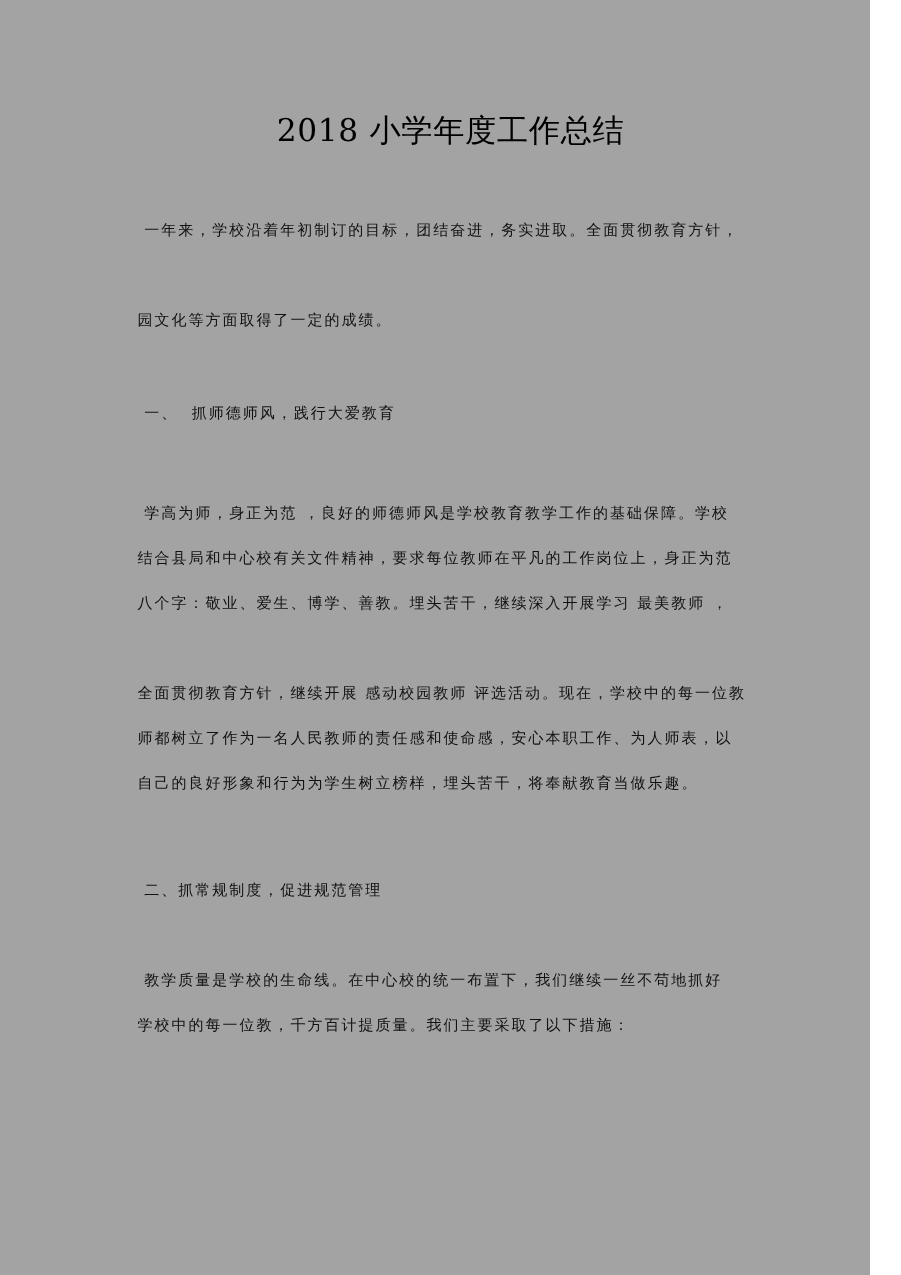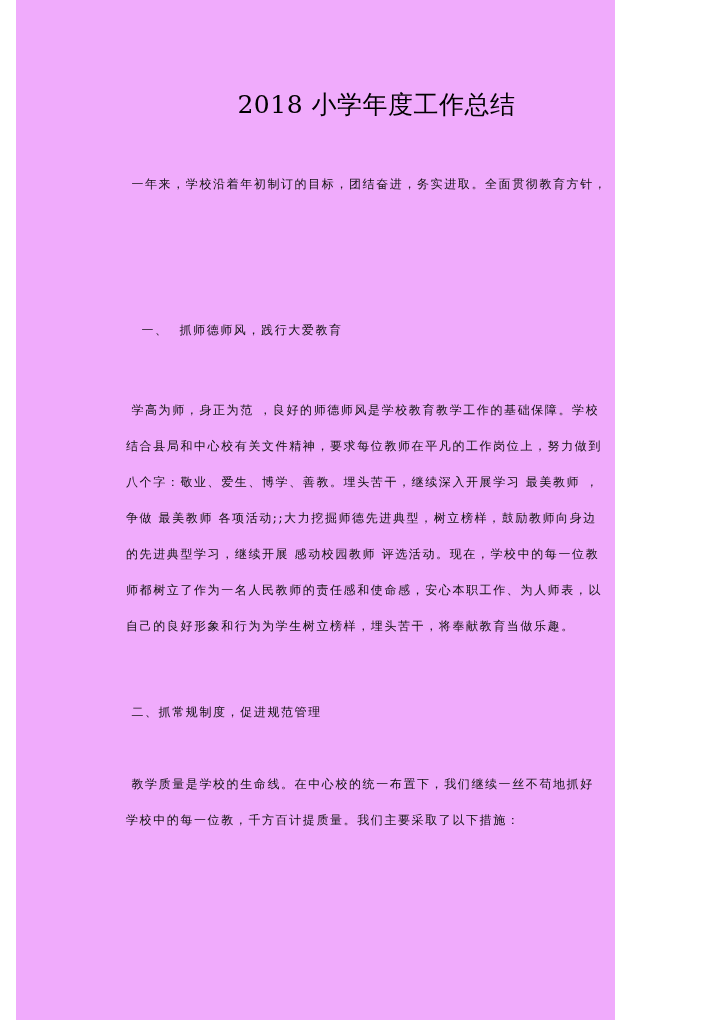--- a/index.html
+++ b/index.html
@@ -10,25 +10,25 @@
     body {
       width: 721px;
       height: 1020px;
       position: relative;
       overflow: hidden;
       font-family: "DejaVu Serif", "Liberation Serif", serif;
       color: #111111;
     }
     .page {
       position: absolute;
-      left: 16px;
+      left: 0;
       top: 0;
-      width: 599px;
+      width: 696px;
       height: 1020px;
-      background: #f0abfc;
+      background: #a3a3a3;
     }
     .title {
       position: absolute;
       top: 88px;
       left: 0;
       width: 721px;
       text-align: center;
       font-size: 25px;
       line-height: 34px;
       color: #000000;
@@ -44,28 +44,28 @@
       letter-spacing: 1.6px;
     }
   </style>
 </head>
 <body>
 
 <div class="page">
   <div class="title">2018 小学年度工作总结</div>
 
   <div class="line" style="top:174px;"> 一年来，学校沿着年初制订的目标，团结奋进，务实进取。全面贯彻教育方针，</div>
+  <div class="line" style="top:246px;">园文化等方面取得了一定的成绩。</div>
 
-  <div class="line" style="top:320px;margin-left:10px;"> 一、  抓师德师风，践行大爱教育</div>
+  <div class="line" style="top:320px;"> 一、  抓师德师风，践行大爱教育</div>
 
   <div class="line" style="top:400px;"> 学高为师，身正为范 ，良好的师德师风是学校教育教学工作的基础保障。学校</div>
-  <div class="line" style="top:436px;">结合县局和中心校有关文件精神，要求每位教师在平凡的工作岗位上，努力做到</div>
+  <div class="line" style="top:436px;">结合县局和中心校有关文件精神，要求每位教师在平凡的工作岗位上，身正为范</div>
   <div class="line" style="top:472px;">八个字：敬业、爱生、博学、善教。埋头苦干，继续深入开展学习 最美教师 ，</div>
-  <div class="line" style="top:508px;">争做 最美教师 各项活动;;大力挖掘师德先进典型，树立榜样，鼓励教师向身边</div>
-  <div class="line" style="top:544px;">的先进典型学习，继续开展 感动校园教师 评选活动。现在，学校中的每一位教</div>
+  <div class="line" style="top:544px;">全面贯彻教育方针，继续开展 感动校园教师 评选活动。现在，学校中的每一位教</div>
   <div class="line" style="top:580px;">师都树立了作为一名人民教师的责任感和使命感，安心本职工作、为人师表，以</div>
   <div class="line" style="top:616px;text-align:center;">自己的良好形象和行为为学生树立榜样，埋头苦干，将奉献教育当做乐趣。</div>
 
   <div class="line" style="top:702px;"> 二、抓常规制度，促进规范管理</div>
 
   <div class="line" style="top:774px;"> 教学质量是学校的生命线。在中心校的统一布置下，我们继续一丝不苟地抓好</div>
   <div class="line" style="top:810px;">学校中的每一位教，千方百计提质量。我们主要采取了以下措施：</div>
 </div>
 
 </body></html>

